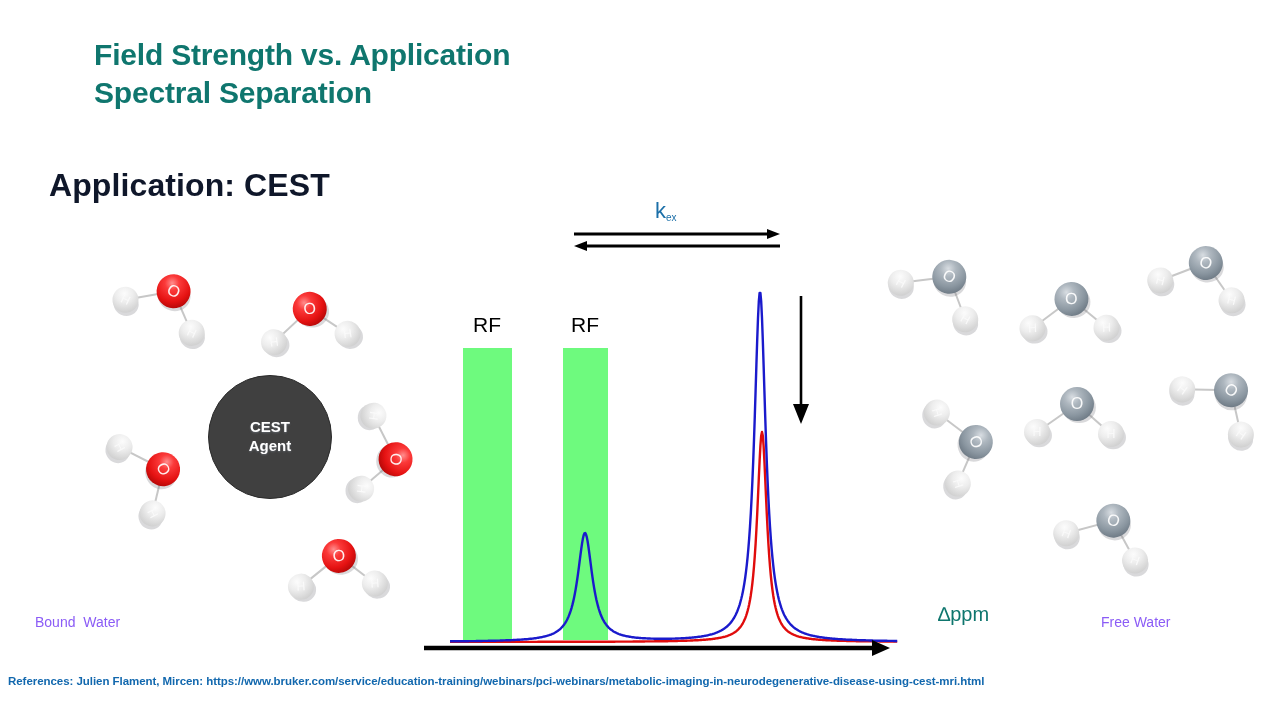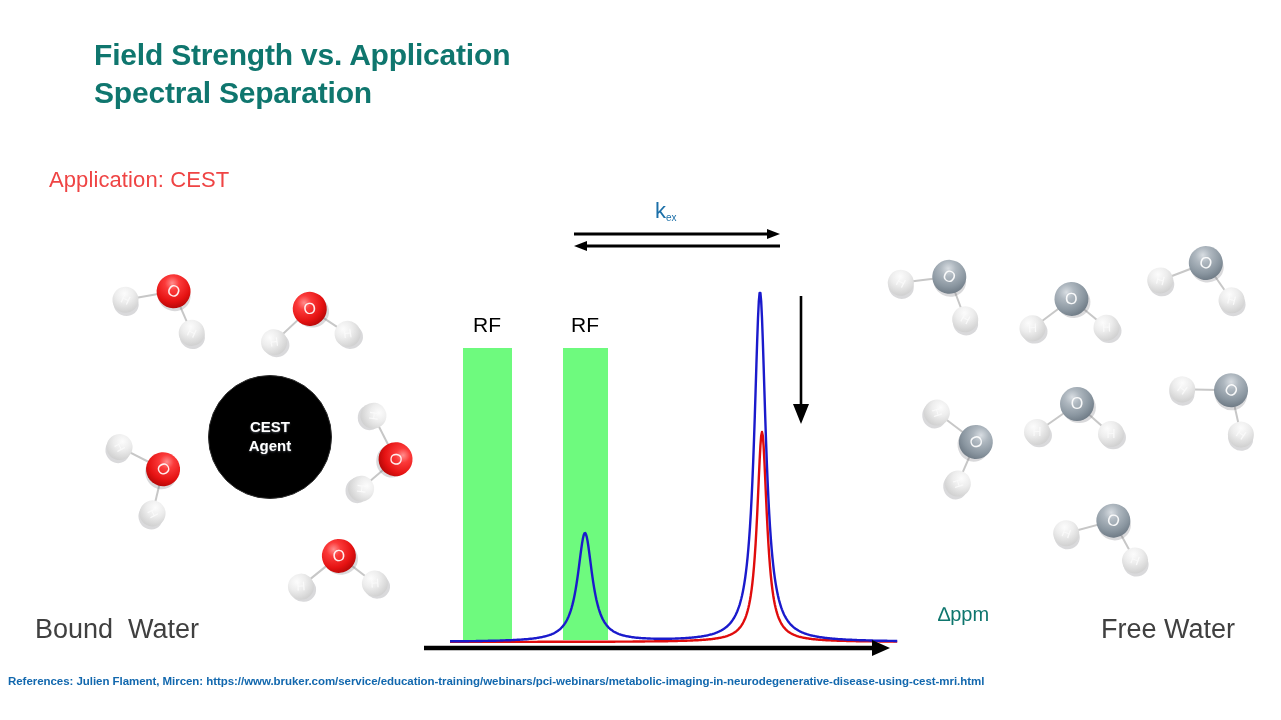--- a/index.html
+++ b/index.html
@@ -29,31 +29,31 @@
     font-weight: bold;
     line-height: 1.28;
     color: #0f766e;
     letter-spacing: -0.2px;
     white-space: pre-line;
   }
   #subtitle {
     position: absolute;
     left: 49px;
     top: 167px;
-    font-size: 22px;
-    font-weight: normal;
-    color: #ef4444;
+    font-size: 32px;
+    font-weight: bold;
+    color: #0f172a;
     letter-spacing: 0.1px;
   }
 
   
   .side-caption {
     position: absolute;
-    font-size: 27px;
-    color: #404040;
+    font-size: 14px;
+    color: #8b5cf6;
     white-space: pre;
   }
   #bound-water-label { left: 35px; top: 614px; }
   #free-water-label  { left: 1101px; top: 614px; }
 
   
   #kex-label {
     position: absolute;
     left: 655px;
     top: 198px;
@@ -115,21 +115,21 @@
     width: 120px;
     height: 100px;
   }
   .cest-agent {
     position: absolute;
     left: 208px;
     top: 375px;
     width: 122px;
     height: 122px;
     border-radius: 50%;
-    background: #000000;
+    background: #404040;
     border: 1.6px solid #2B2B2B;
     display: flex;
     align-items: center;
     justify-content: center;
   }
   .cest-agent-text {
     font-size: 15px;
     font-weight: bold;
     color: #FFFFFF;
     text-align: center;

